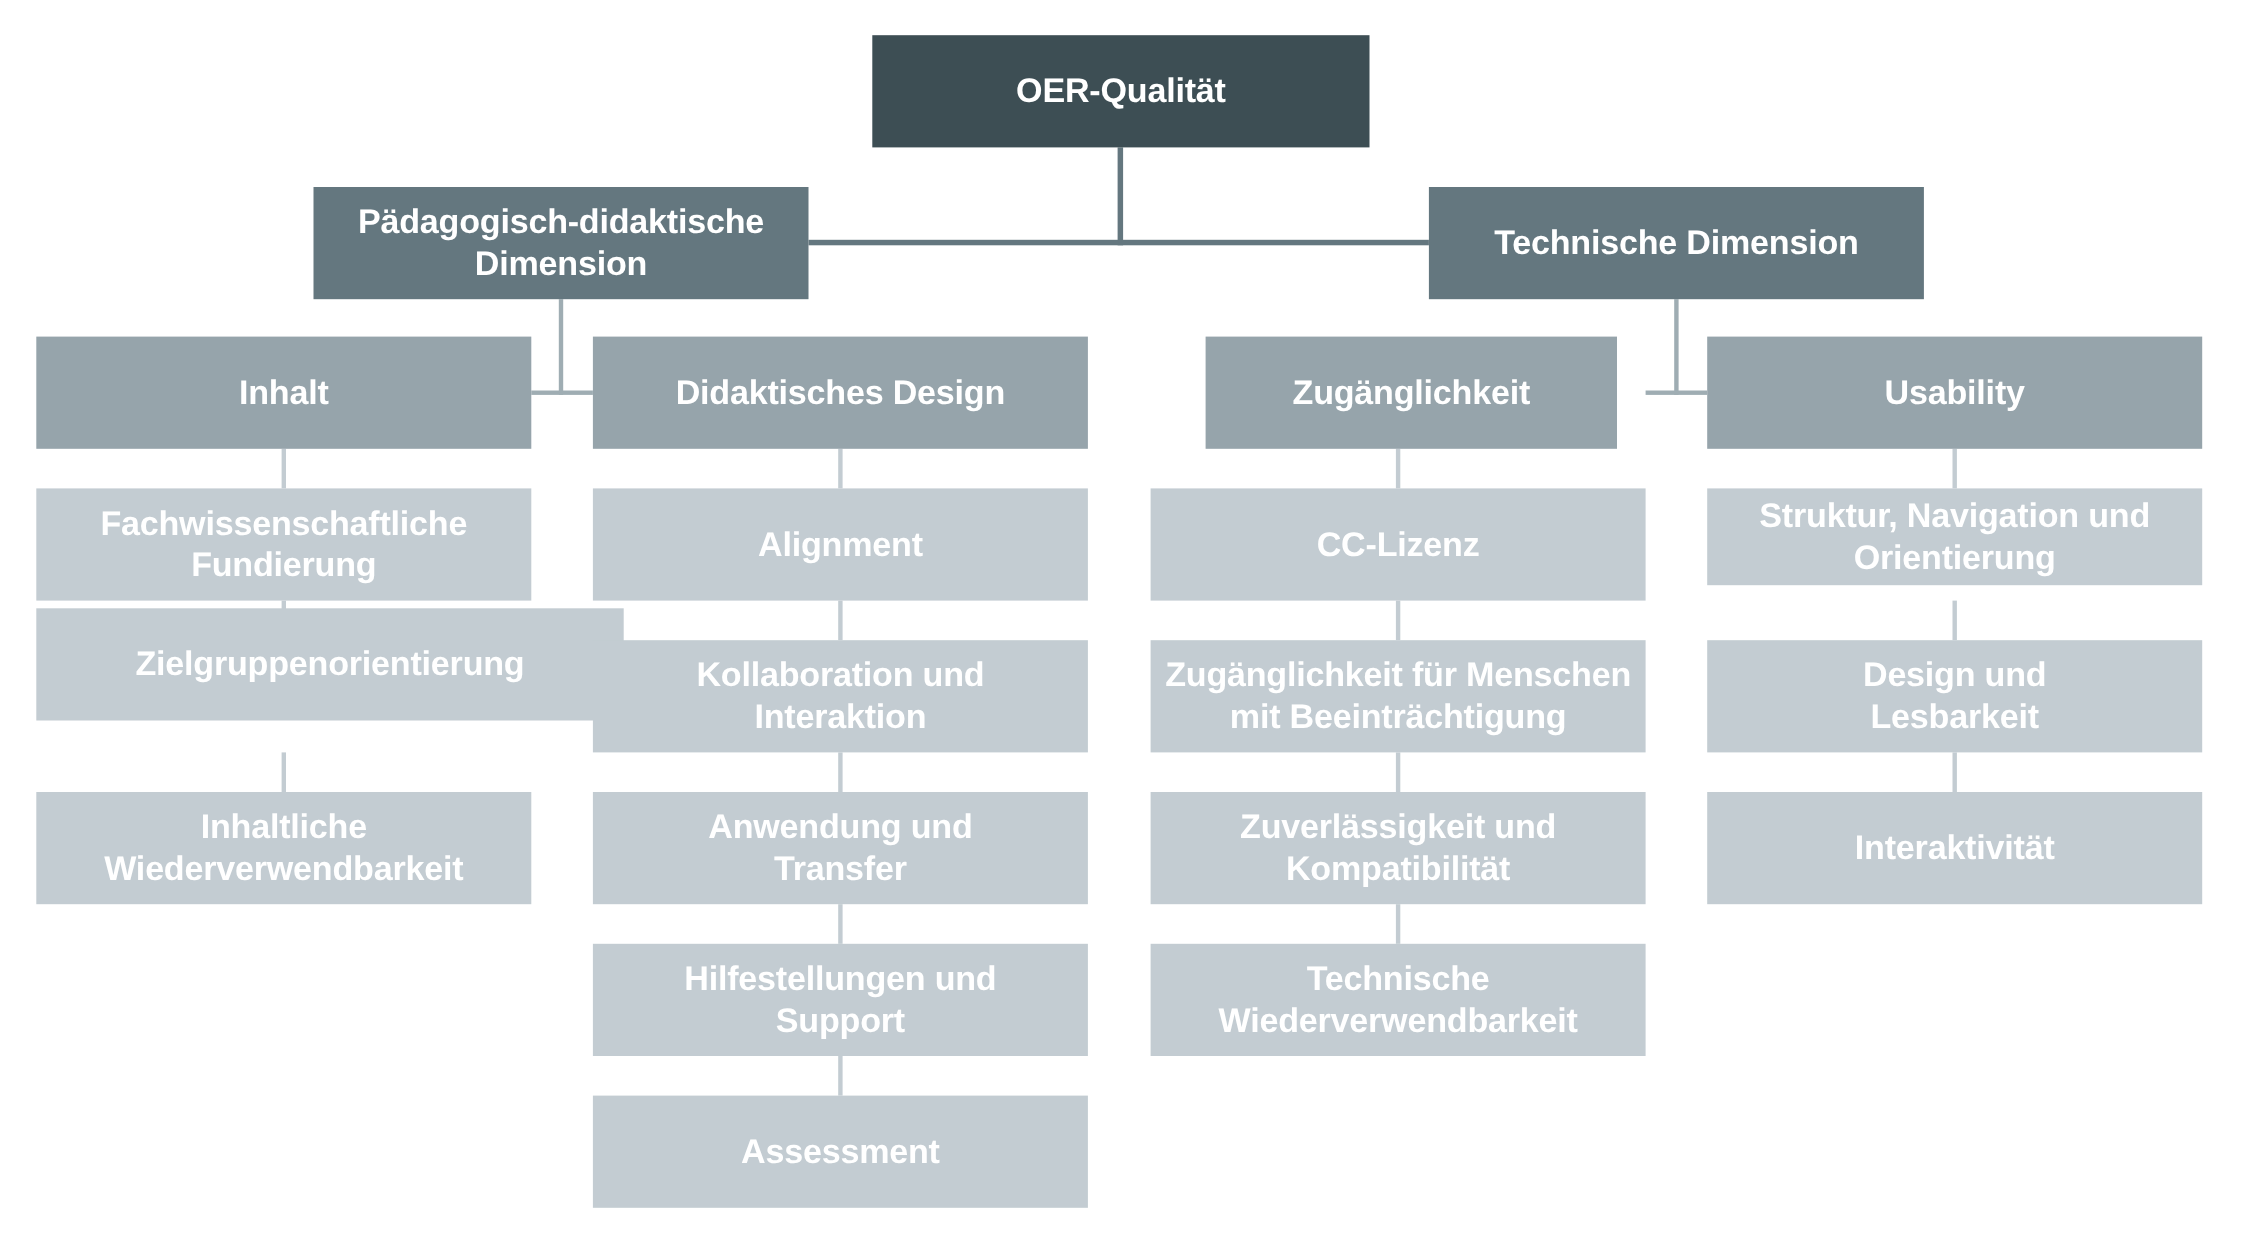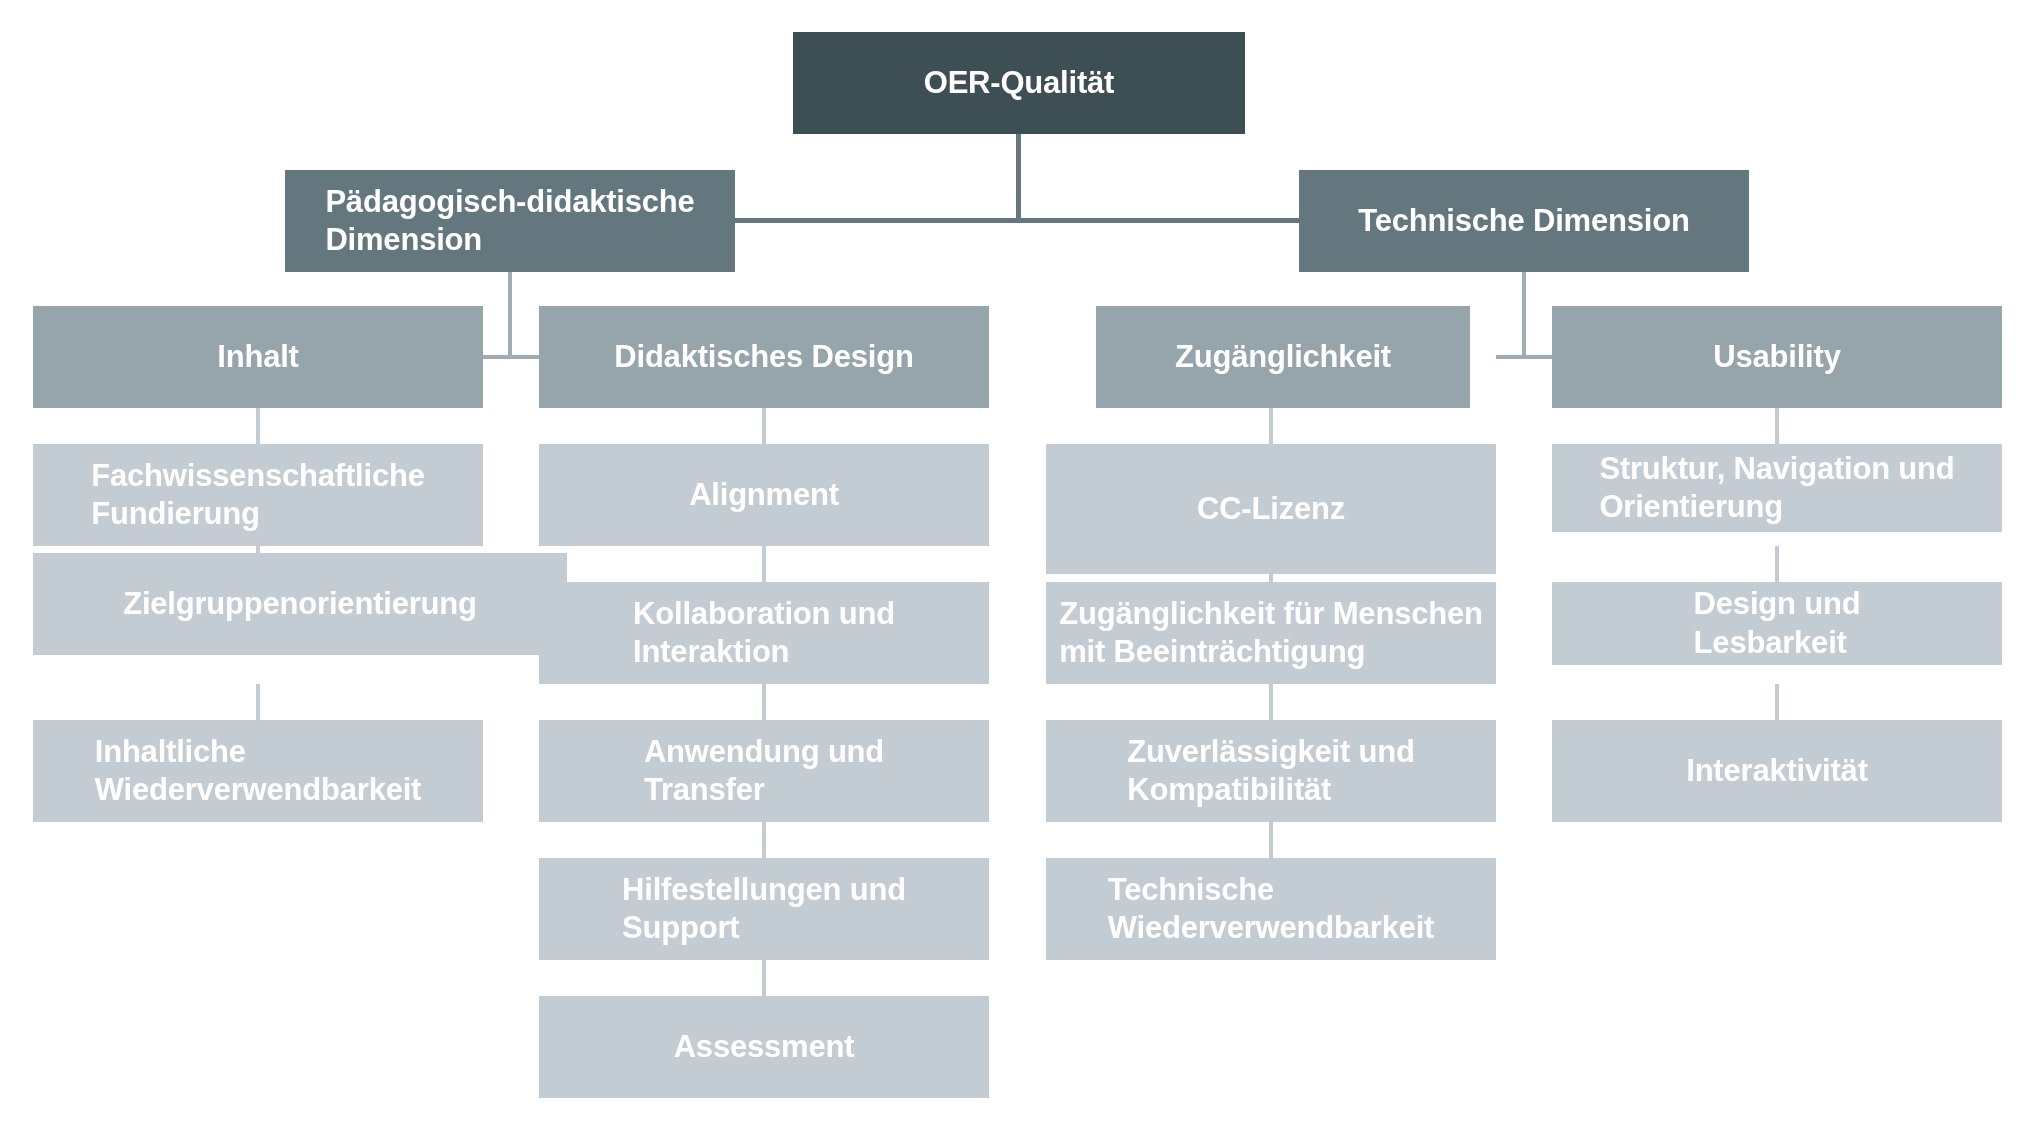--- a/index.html
+++ b/index.html
@@ -17,21 +17,21 @@
   .canvas{
     position:relative;
     width:2044px;height:1132px;
     background:var(--background);
     font-family:"Liberation Sans", sans-serif;
     overflow:hidden;
   }
   .box{
     position:absolute;
     display:flex;align-items:center;justify-content:center;
-    text-align:left;
+    text-align:center;
     color:var(--text);
     font-weight:700;
     font-size:31px;
     line-height:1.23;
     letter-spacing:-0.2px;
     white-space:pre-line;
     box-sizing:border-box;
   }
   .box.root{background:var(--root-box);}
   .box.dimension{background:var(--dimension-box);}
@@ -93,27 +93,27 @@
 
   <div class="box item" style="left:539px;top:444px;width:450px;height:102px">Alignment</div>
   <div class="box item" style="left:539px;top:720px;width:450px;height:102px">Anwendung und
 Transfer</div>
   <div class="box item" style="left:539px;top:582px;width:450px;height:102px">Kollaboration und
 Interaktion</div>
   <div class="box item" style="left:539px;top:858px;width:450px;height:102px">Hilfestellungen und
 Support</div>
   <div class="box item" style="left:539px;top:996px;width:450px;height:102px">Assessment</div>
 
-  <div class="box item" style="left:1046px;top:444px;width:450px;height:130px">CC-Lizenz</div>
+  <div class="box item" style="left:1046px;top:444px;width:450px;height:102px">CC-Lizenz</div>
   <div class="box item" style="left:1046px;top:582px;width:450px;height:102px">Zugänglichkeit für Menschen
 mit Beeinträchtigung</div>
   <div class="box item" style="left:1046px;top:720px;width:450px;height:102px">Zuverlässigkeit und
 Kompatibilität</div>
   <div class="box item" style="left:1046px;top:858px;width:450px;height:102px">Technische
 Wiederverwendbarkeit</div>
 
   <div class="box item" style="left:1552px;top:444px;width:450px;height:88px">Struktur, Navigation und
 Orientierung</div>
-  <div class="box item" style="left:1552px;top:582px;width:450px;height:83px">Design und
+  <div class="box item" style="left:1552px;top:582px;width:450px;height:102px">Design und
 Lesbarkeit</div>
   <div class="box item" style="left:1552px;top:720px;width:450px;height:102px">Interaktivität</div>
 
 </div>
 
 </body></html>

